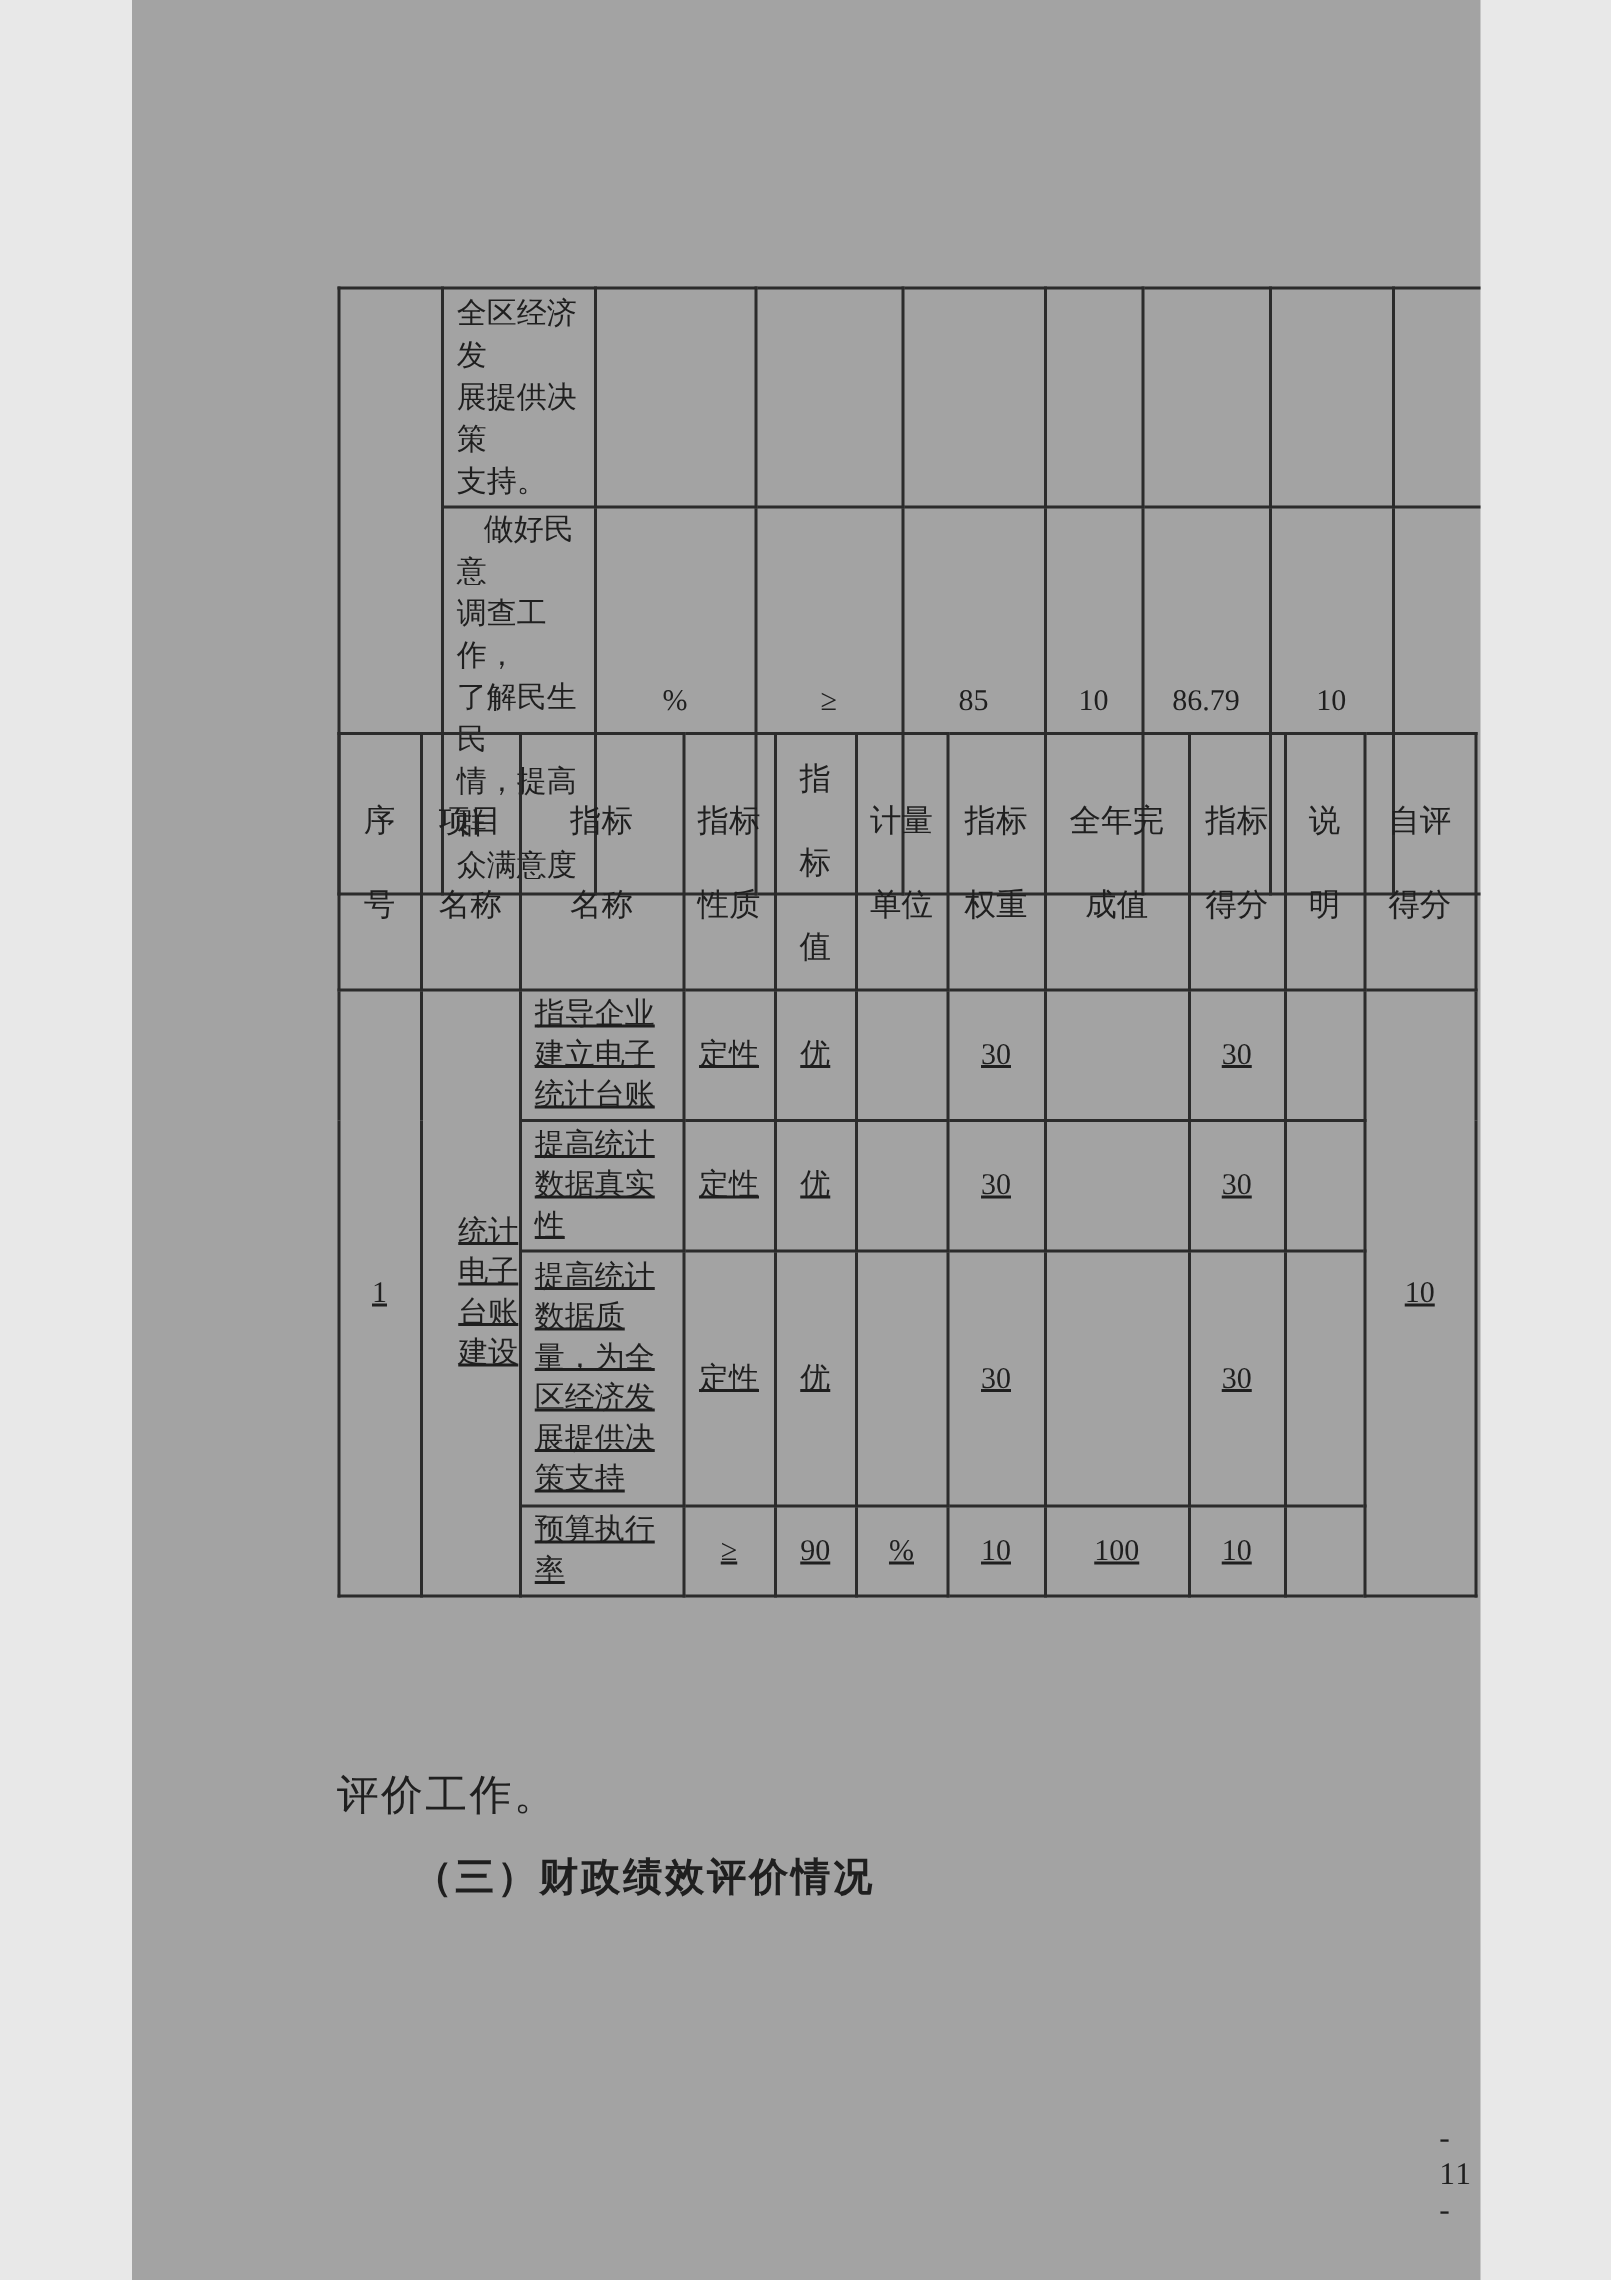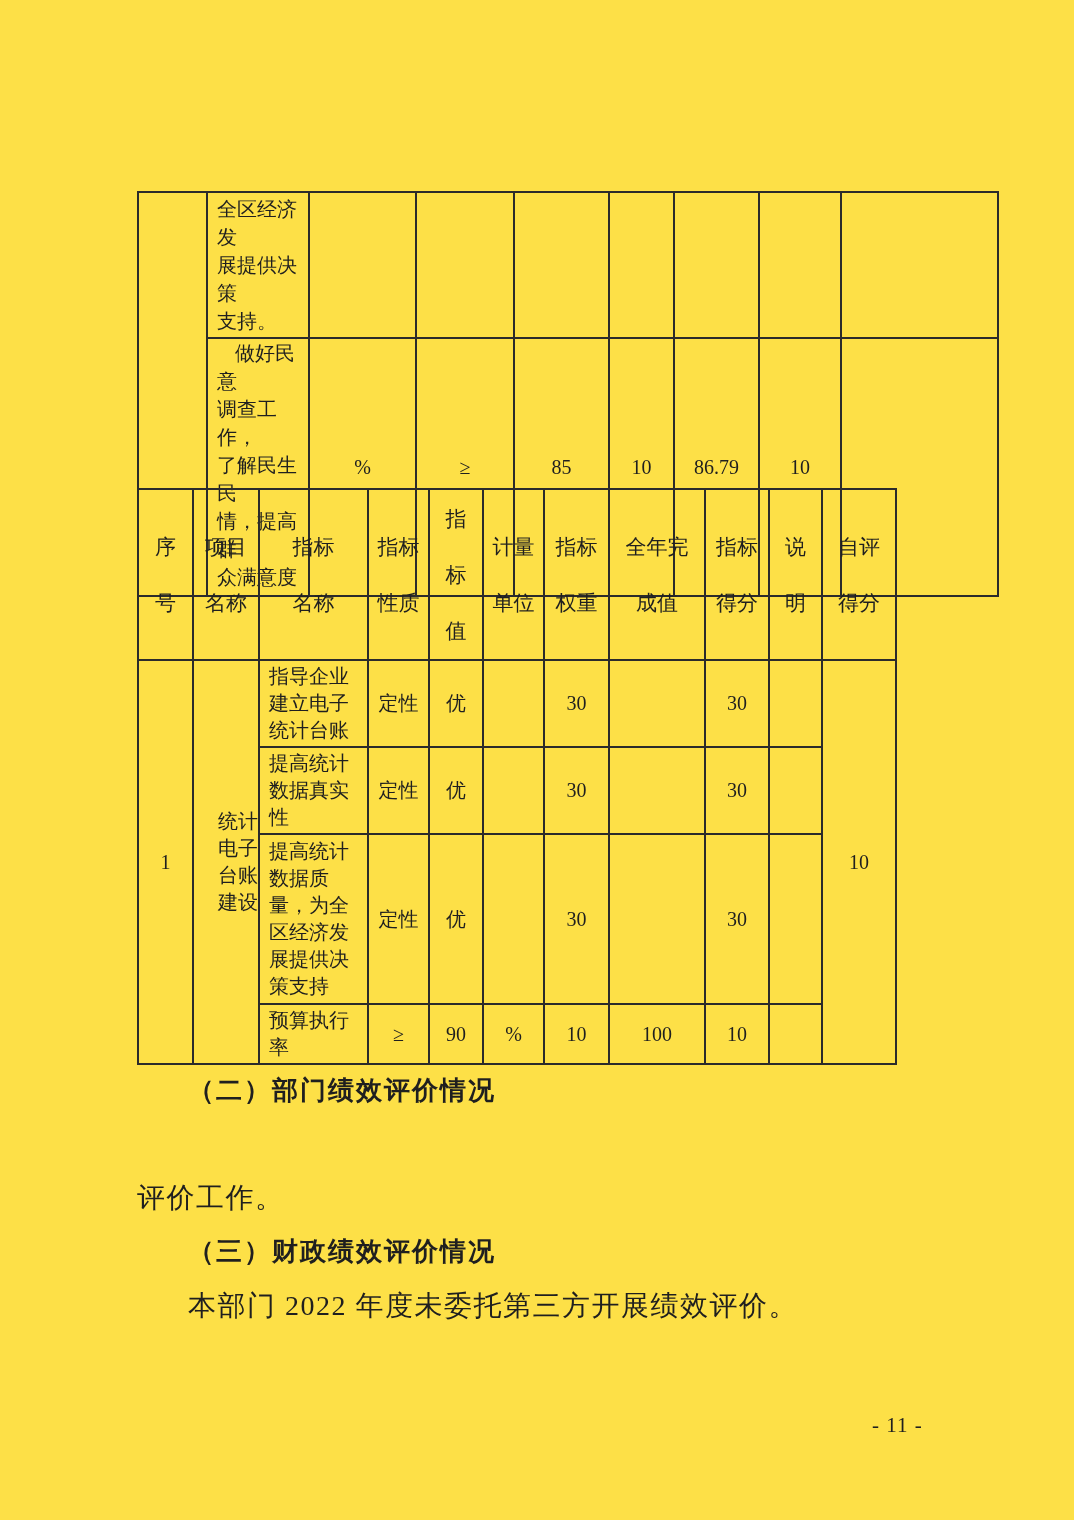--- a/index.html
+++ b/index.html
@@ -1,20 +1,20 @@
 <!DOCTYPE html>
 <html><head>
 <meta charset="utf-8">
 <style>
   html,body{margin:0;padding:0;background:#e8e8e8;}
   .page{
     position:relative;
-    width:1074px;height:1520px;
+    width:899px;height:1520px;
     margin:0 auto;
-    background:#fde047;
+    background:#a3a3a3;
     font-family:"Liberation Serif","DejaVu Serif",serif;
     color:#1f1f1f;
     overflow:hidden;
   }
   table{border-collapse:collapse;table-layout:fixed;}
   td,th{
     border:2px solid #2b2b2b;
     padding:0;
     vertical-align:middle;
     font-size:20px;
@@ -42,21 +42,21 @@
     white-space:nowrap;
   }
   
   .main-table{position:absolute;left:137px;top:488px;width:758px;}
   .main-table th{
     white-space:pre-line;
     line-height:56px;
     text-align:center;
     font-size:21px;
   }
-  .main-table td{line-height:27px;}
+  .main-table td{line-height:27px;text-decoration:underline;}
   .cell-project{
     text-align:right;
     white-space:pre-line;
     line-height:28px;
   }
   
   .sec-heading{
     position:absolute;left:188px;
     font-size:26px;line-height:36px;
     font-weight:bold;
@@ -221,20 +221,18 @@
       <td class="cell-num">90</td>
       <td class="cell-num">%</td>
       <td class="cell-num">10</td>
       <td class="cell-num">100</td>
       <td class="cell-num">10</td>
       <td></td>
     </tr>
   </tbody>
     </table>
 
-  <div class="sec-heading" style="top:1073px">（二）部门绩效评价情况</div>
   <div class="para-line" style="left:137px;top:1180px">评价工作。</div>
   <div class="sec-heading" style="top:1234px">（三）财政绩效评价情况</div>
-  <div class="para-line" style="left:188px;top:1288px">本部门 2022 年度未委托第三方开展绩效评价。</div>
 
   <div class="page-number">- 11 -</div>
 
 </div>
 
 </body></html>

